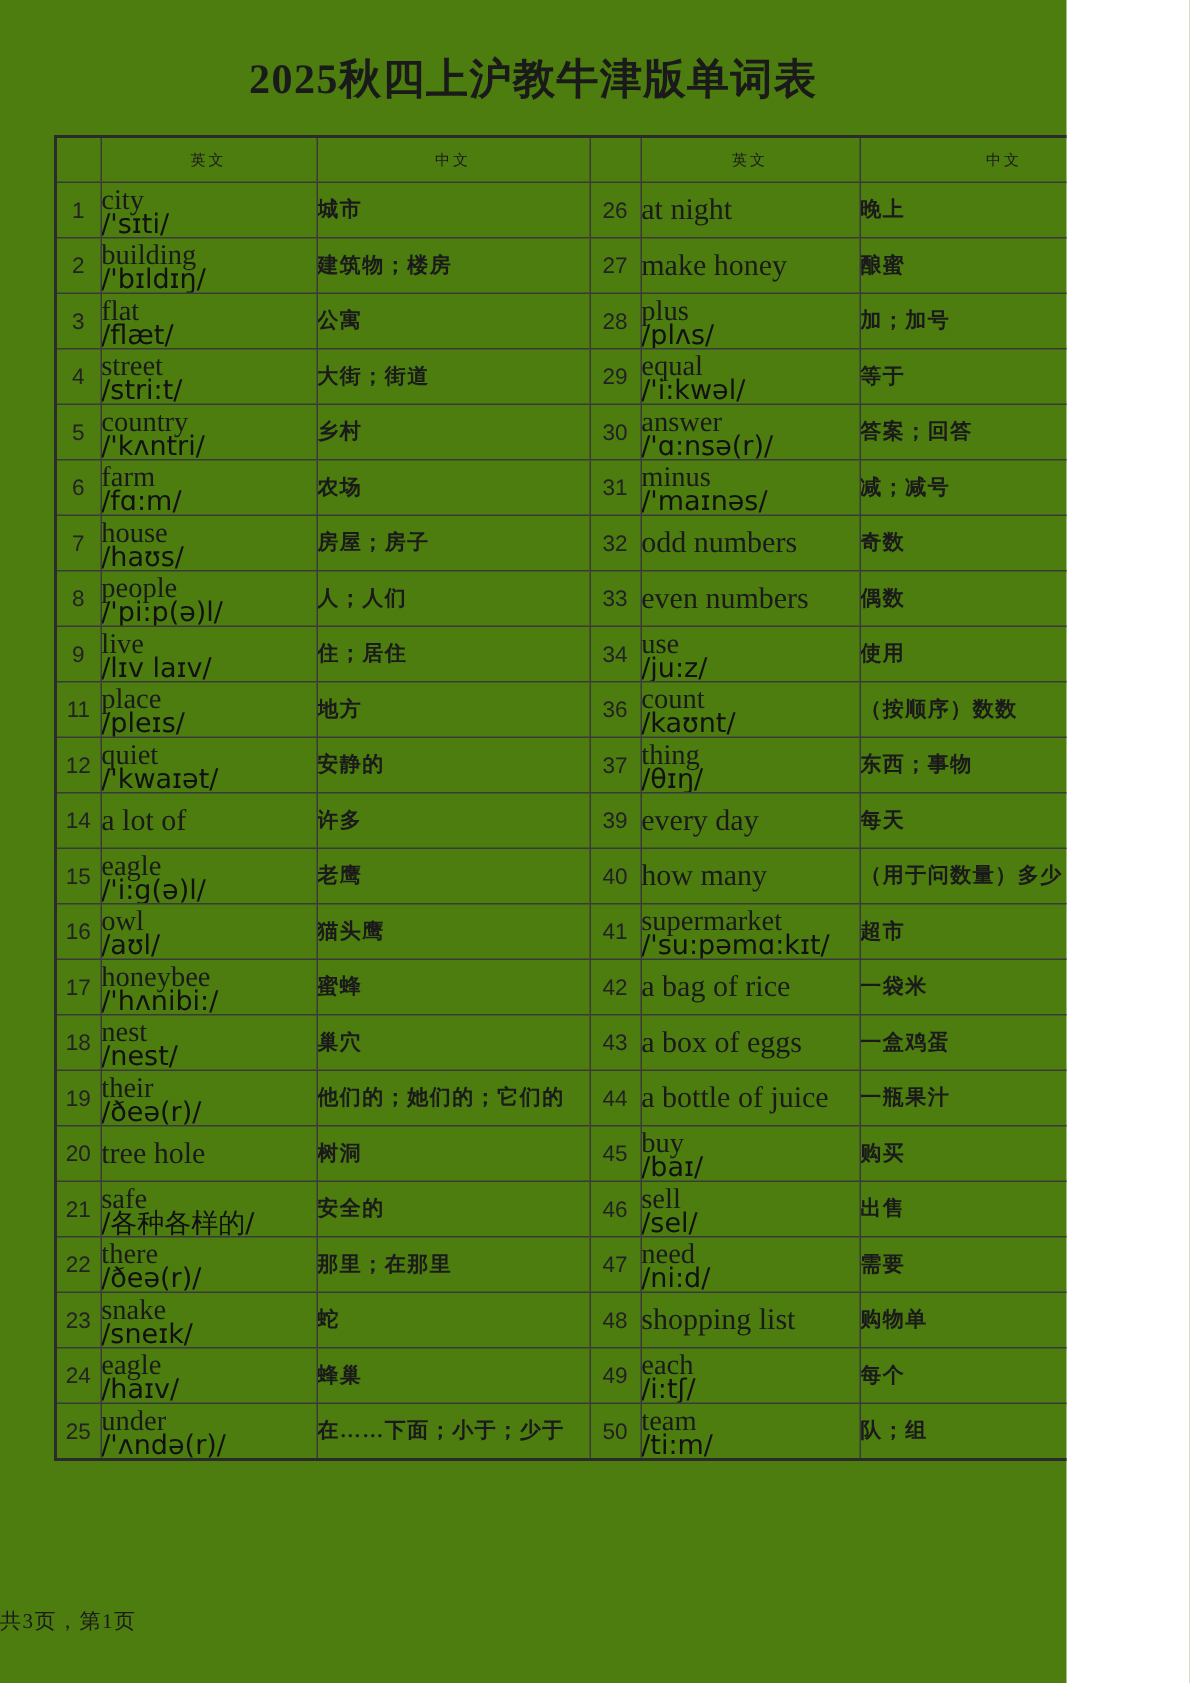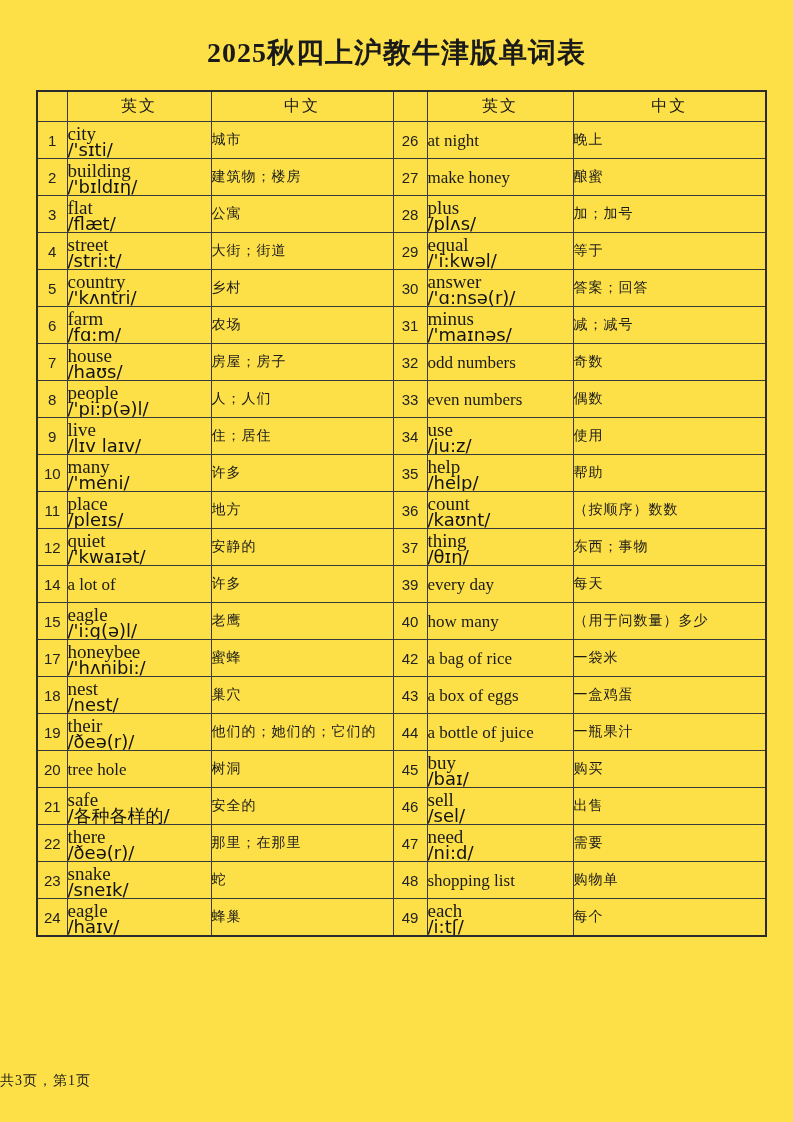--- a/index.html
+++ b/index.html
@@ -2,23 +2,23 @@
 <html><head>
 <meta charset="utf-8">
 <style>
   html, body {
     margin: 0;
     padding: 0;
     background: #ffffff;
   }
   #page {
     position: relative;
-    width: 793px;
+    width: 711px;
     height: 1122px;
-    background: #fde047;
+    background: #4d7c0f;
     font-family: "Liberation Serif", serif;
     color: #1a1a1a;
     overflow: hidden;
   }
   #doc-title {
     position: absolute;
     top: 34px;
     left: 0;
     width: 100%;
     text-align: center;
@@ -36,21 +36,21 @@
     table-layout: fixed;
     border: 2px solid #2b2b2b;
   }
   #vocab td, #vocab th {
     border: 1px solid #3a3a3a;
     padding: 0;
     overflow: hidden;
   }
   #vocab tr.header-row th {
     height: 29px;
-    font-size: 16px;
+    font-size: 10px;
     font-weight: normal;
     text-align: center;
     letter-spacing: 2px;
     font-family: "Liberation Serif", serif;
   }
   #vocab tr.data-row td {
     height: 36px;
   }
   td.num {
     text-align: center;
@@ -63,36 +63,37 @@
     vertical-align: middle;
     padding-left: 6px;
     margin-top: 20px;
   }
   td.en .word {
     font-size: 19px;
     line-height: 19px;
     font-family: "Liberation Serif", serif;
   }
   td.en .word.single {
-    font-size: 17px;
+    font-size: 20px;
     line-height: 17px;
   }
   td.en .ipa {
     font-size: 18px;
     line-height: 14px;
     font-family: "DejaVu Sans", sans-serif;
     color: #111;
   }
   td.zh {
     vertical-align: middle;
     padding-left: 7px;
     font-size: 14px;
     letter-spacing: 1px;
     font-family: "Liberation Serif", serif;
     white-space: nowrap;
+    font-weight: bold;
   }
   #page-footer {
     position: absolute;
     top: 1072px;
     left: 0;
     width: 100%;
     text-align: left;
     font-size: 14px;
     letter-spacing: 1px;
     font-family: "Liberation Serif", serif;
@@ -241,34 +242,20 @@
           </td>
           <td class="zh">住；居住</td>
           <td class="num">34</td>
           <td class="en">
             <div class="word">use</div>
             <div class="ipa">/ju:z/</div>
           </td>
           <td class="zh">使用</td>
         </tr>
         <tr class="data-row">
-          <td class="num">10</td>
-          <td class="en">
-            <div class="word">many</div>
-            <div class="ipa">/'meni/</div>
-          </td>
-          <td class="zh">许多</td>
-          <td class="num">35</td>
-          <td class="en">
-            <div class="word">help</div>
-            <div class="ipa">/help/</div>
-          </td>
-          <td class="zh">帮助</td>
-        </tr>
-        <tr class="data-row">
           <td class="num">11</td>
           <td class="en">
             <div class="word">place</div>
             <div class="ipa">/pleɪs/</div>
           </td>
           <td class="zh">地方</td>
           <td class="num">36</td>
           <td class="en">
             <div class="word">count</div>
             <div class="ipa">/kaʊnt/</div>
@@ -308,20 +295,34 @@
             <div class="ipa">/'i:g(ə)l/</div>
           </td>
           <td class="zh">老鹰</td>
           <td class="num">40</td>
           <td class="en">
             <div class="word single">how many</div>
           </td>
           <td class="zh">（用于问数量）多少</td>
         </tr>
         <tr class="data-row">
+          <td class="num">16</td>
+          <td class="en">
+            <div class="word">owl</div>
+            <div class="ipa">/aʊl/</div>
+          </td>
+          <td class="zh">猫头鹰</td>
+          <td class="num">41</td>
+          <td class="en">
+            <div class="word">supermarket</div>
+            <div class="ipa">/'su:pəmɑ:kɪt/</div>
+          </td>
+          <td class="zh">超市</td>
+        </tr>
+        <tr class="data-row">
           <td class="num">17</td>
           <td class="en">
             <div class="word">honeybee</div>
             <div class="ipa">/'hʌnibi:/</div>
           </td>
           <td class="zh">蜜蜂</td>
           <td class="num">42</td>
           <td class="en">
             <div class="word single">a bag of rice</div>
           </td>
@@ -414,18 +415,32 @@
             <div class="ipa">/haɪv/</div>
           </td>
           <td class="zh">蜂巢</td>
           <td class="num">49</td>
           <td class="en">
             <div class="word">each</div>
             <div class="ipa">/i:tʃ/</div>
           </td>
           <td class="zh">每个</td>
         </tr>
+        <tr class="data-row">
+          <td class="num">25</td>
+          <td class="en">
+            <div class="word">under</div>
+            <div class="ipa">/'ʌndə(r)/</div>
+          </td>
+          <td class="zh">在……下面；小于；少于</td>
+          <td class="num">50</td>
+          <td class="en">
+            <div class="word">team</div>
+            <div class="ipa">/ti:m/</div>
+          </td>
+          <td class="zh">队；组</td>
+        </tr>
       </tbody>
   </table>
 
   <div id="page-footer">共3页，第1页</div>
 
 </div>
 
 </body></html>

